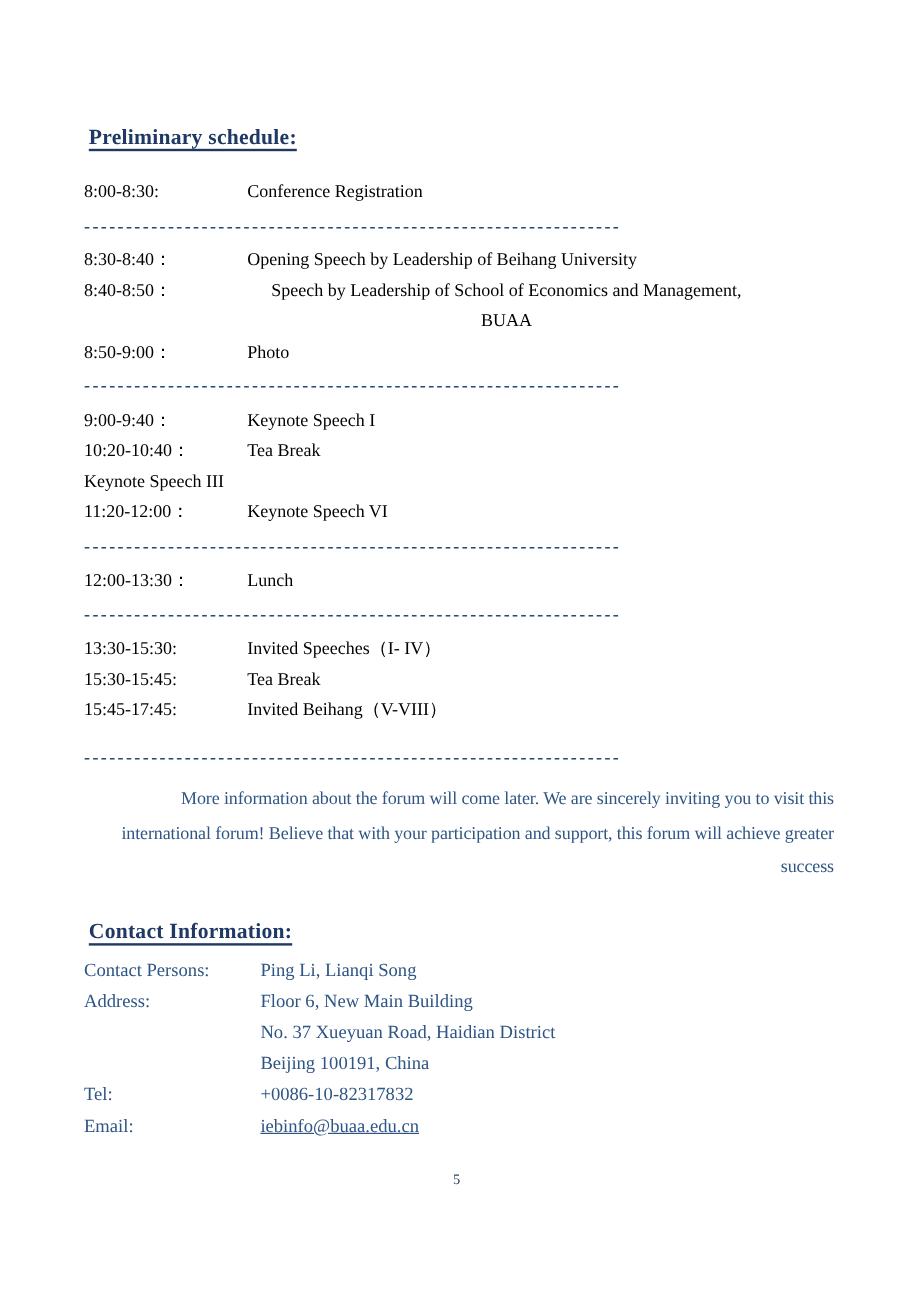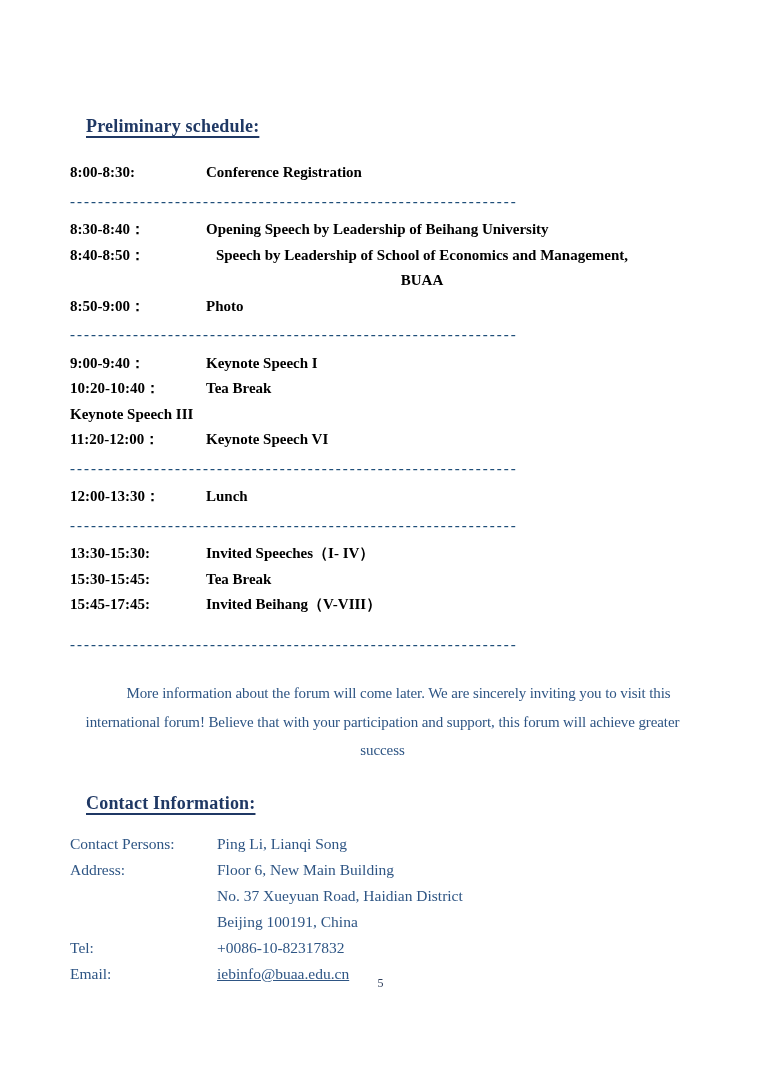--- a/index.html
+++ b/index.html
@@ -15,54 +15,54 @@
   }
   .section-heading {
     font-size: 18px;
     font-weight: bold;
     color: var(--heading, #1f3864);
     text-decoration: underline;
     text-decoration-thickness: 2px;
     text-underline-offset: 4px;
     line-height: 24px;
     letter-spacing: 0.2px;
-    margin: 16px;
+    margin: 4px;
   }
   .schedule-list { margin-top: 22px; }
   .srow {
     display: flex;
     align-items: flex-start;
     font-size: 15px;
-    font-weight: bold;
+    font-weight: normal;
     color: var(--body_text, #000000);
     line-height: 25.5px;
   }
   .srow .time { flex: 0 0 136px; }
   .srow .desc { max-width: 432px; text-align: center; }
   .sep {
     width: 452px;
     overflow: hidden;
     white-space: nowrap;
     font-size: 15px;
     font-weight: bold;
     color: var(--separator, #1f4e79);
     letter-spacing: 2px;
     line-height: 25.5px;
     margin: 3px 0;
   }
   .schedule-list .sep:last-child { margin-top: 14px; }
   .closing {
-    margin-top: 22px;
+    margin-top: 7px;
     width: 625px;
     font-size: 15px;
     line-height: 28.5px;
     letter-spacing: -0.1px;
     color: var(--paragraph_blue, #2e5584);
     text-indent: 32px;
-    text-align: center;
+    text-align: right;
   }
   .contact-heading { margin-top: 26px; }
   .contact-rows { margin-top: 8px; }
   .crow {
     display: flex;
     align-items: center;
     font-size: 15.5px;
     line-height: 26px;
     color: var(--paragraph_blue, #2e5584);
   }

